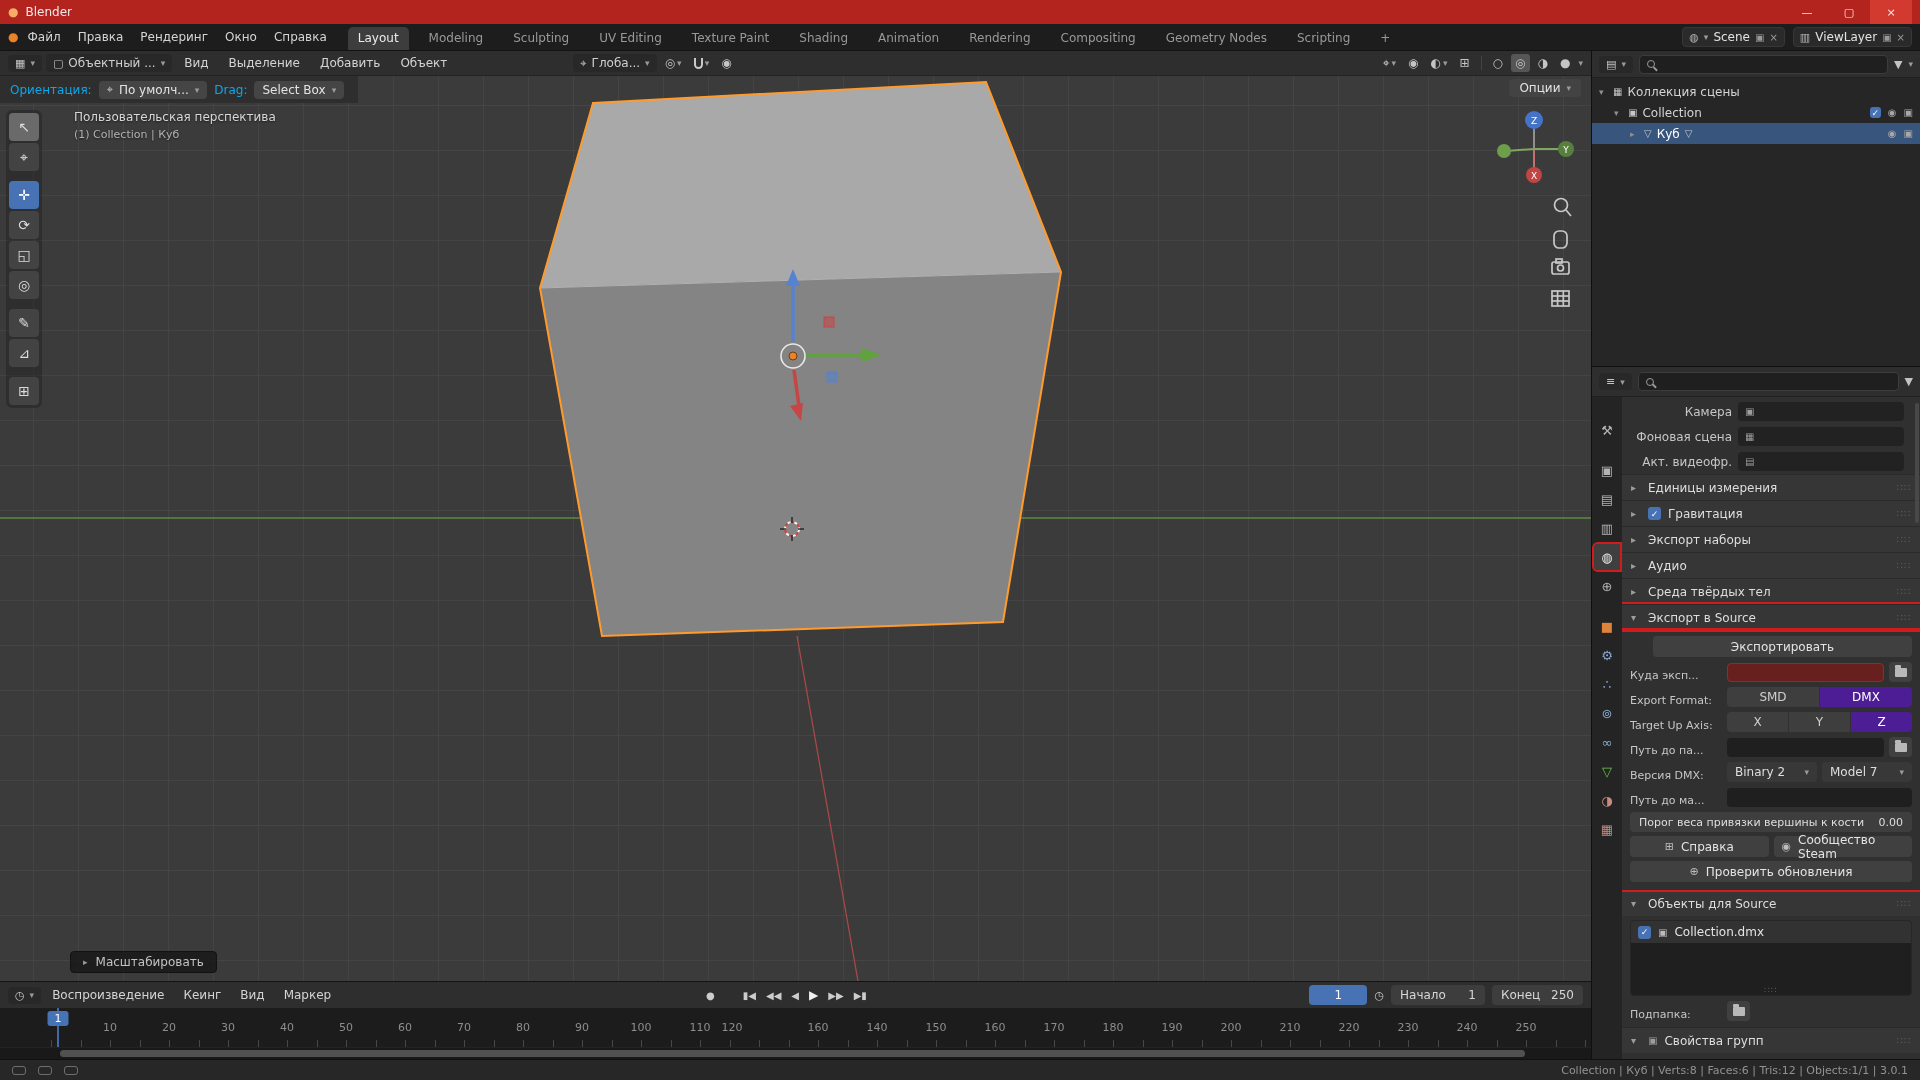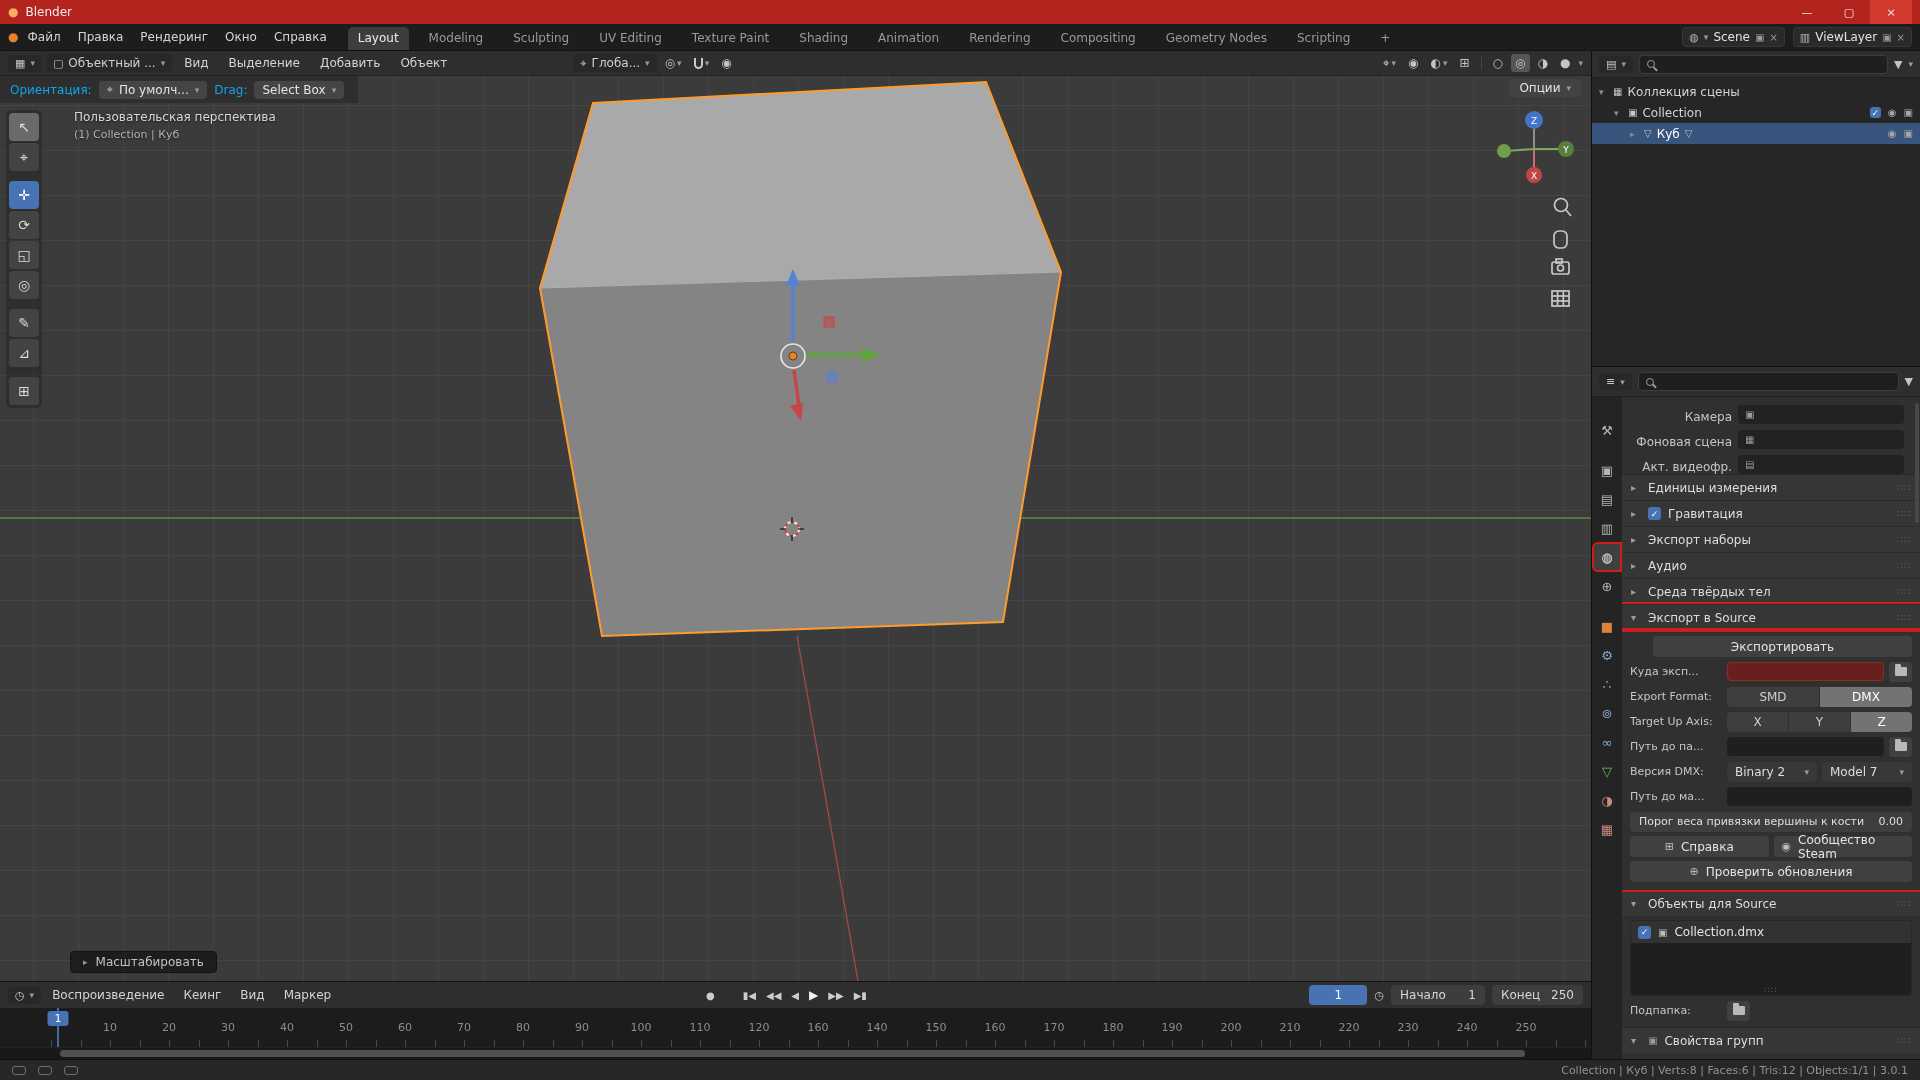--- a/index.html
+++ b/index.html
@@ -94,42 +94,42 @@
 
   
   .props{flex:1;display:flex;flex-direction:column;min-height:0}
   .props-header{height:30px;background:#2e2e2e;display:flex;align-items:center;gap:6px;padding:0 7px;border-bottom:1px solid #202020}
   .props-body{flex:1;display:flex;min-height:0}
   .props-tabs{width:30px;background:#242424;padding-top:20px;display:flex;flex-direction:column;align-items:center;gap:3px;flex:none}
   .ptab{width:26px;height:26px;display:flex;align-items:center;justify-content:center;color:#b4b4b4;font-size:13px;border-radius:4px 0 0 4px}
   .ptab.active{background:#3f3f3f;color:#f2f2f2}
   .ptab-gap{height:8px;flex:none}
   .props-content{flex:1;background:#303030;overflow:hidden;padding-top:2px;position:relative}
-  .prow{height:25px;display:flex;align-items:flex-end;padding:0 16px 0 6px;gap:6px}
+  .prow{height:25px;display:flex;align-items:center;padding:0 16px 0 6px;gap:6px}
   .plabel{width:104px;text-align:right;color:#c6c6c6;flex:none;white-space:nowrap;overflow:hidden}
   .pfield{flex:1;height:19px;background:#222222;border-radius:4px;display:flex;align-items:center;padding:0 7px;color:#b9b9b9;gap:6px}
   .ficon{font-size:10px;color:#9d9d9d}
   .phead{height:26px;display:flex;align-items:center;gap:7px;padding:0 9px;background:#363636;border-top:1px solid #2a2a2a;color:#dedede}
   .arr{color:#9c9c9c;font-size:10px;width:10px;flex:none}
   .ptitle{flex:1;white-space:nowrap;overflow:hidden}
   .dots{color:#5d5d5d;font-size:10px;letter-spacing:1px;flex:none}
   .cb{width:13px;height:13px;background:#4772b3;border-radius:3px;color:#fff;font-size:9px;display:inline-flex;align-items:center;justify-content:center;flex:none}
   .export-body{padding:6px 8px 8px;display:flex;flex-direction:column;gap:4px;background:#303030}
-  .erow{display:flex;align-items:center;gap:5px;height:21px}
+  .erow{display:flex;align-items:flex-end;gap:5px;height:21px}
   .elabel{width:92px;color:#c6c6c6;font-size:11px;flex:none;white-space:nowrap;overflow:hidden}
   .ebtn{background:#404040;height:21px;border-radius:4px;display:flex;align-items:center;justify-content:center;color:#e3e3e3;gap:7px;padding:0 8px}
   .grow{flex:1}
   .efield{flex:1;height:19px;background:#1f1f1f;border-radius:4px}
   .efield.red{background:#67201d;border:1px solid #8a2f28}
   .fbtn{width:23px;height:20px;background:#404040;border-radius:4px;display:flex;align-items:center;justify-content:center;flex:none}
   .i-folder{display:inline-block;width:12px;height:9px;background:#b9b9b9;border-radius:1px;position:relative}
   .i-folder::before{content:"";position:absolute;top:-3px;left:0;width:6px;height:3px;background:#b9b9b9;border-radius:1px 1px 0 0}
   .seg{display:flex;flex:1;height:20px;border-radius:4px;overflow:hidden;gap:1px}
   .seg-btn{flex:1;background:#3e3e3e;display:flex;align-items:center;justify-content:center;color:#cfcfcf}
-  .seg-btn.sel{background:#737373;color:#fff}
+  .seg-btn.sel{background:#4c1d95;color:#fff}
   .edrop{flex:1;height:20px;background:#383838;border-radius:4px;display:flex;align-items:center;justify-content:space-between;padding:0 8px;color:#dedede}
   .eslider{flex:1;height:20px;background:#3e3e3e;border-radius:4px;display:flex;align-items:center;justify-content:space-between;padding:0 9px;color:#dedede;font-size:11px}
   .bicon{font-size:11px;color:#bdbdbd}
   .obj-body{padding:4px 8px 6px;display:flex;flex-direction:column;gap:4px}
   .listbox{height:76px;background:#1f1f1f;border:1px solid #272727;border-radius:4px;position:relative}
   .list-row{height:22px;background:#323232;display:flex;align-items:center;gap:7px;padding:0 7px;border-radius:3px 3px 0 0;color:#e4e4e4}
   .li-icon{font-size:10px;color:#bcbcbc}
   .list-grip{position:absolute;bottom:0;left:50%;transform:translateX(-50%);color:#585858;font-size:9px;letter-spacing:1px}
   .props-scrollbar{position:absolute;right:1px;top:6px;width:4px;height:120px;background:#484848;border-radius:2px}
 
@@ -432,21 +432,21 @@
         <span class="tick" style="left:169px">20</span>
         <span class="tick" style="left:228px">30</span>
         <span class="tick" style="left:287px">40</span>
         <span class="tick" style="left:346px">50</span>
         <span class="tick" style="left:405px">60</span>
         <span class="tick" style="left:464px">70</span>
         <span class="tick" style="left:523px">80</span>
         <span class="tick" style="left:582px">90</span>
         <span class="tick" style="left:641px">100</span>
         <span class="tick" style="left:700px">110</span>
-        <span class="tick" style="left:759px">120</span>
+        <span class="tick" style="left:732px">120</span>
         <span class="tick" style="left:818px">160</span>
         <span class="tick" style="left:877px">140</span>
         <span class="tick" style="left:936px">150</span>
         <span class="tick" style="left:995px">160</span>
         <span class="tick" style="left:1054px">170</span>
         <span class="tick" style="left:1113px">180</span>
         <span class="tick" style="left:1172px">190</span>
         <span class="tick" style="left:1231px">200</span>
         <span class="tick" style="left:1290px">210</span>
         <span class="tick" style="left:1349px">220</span>

